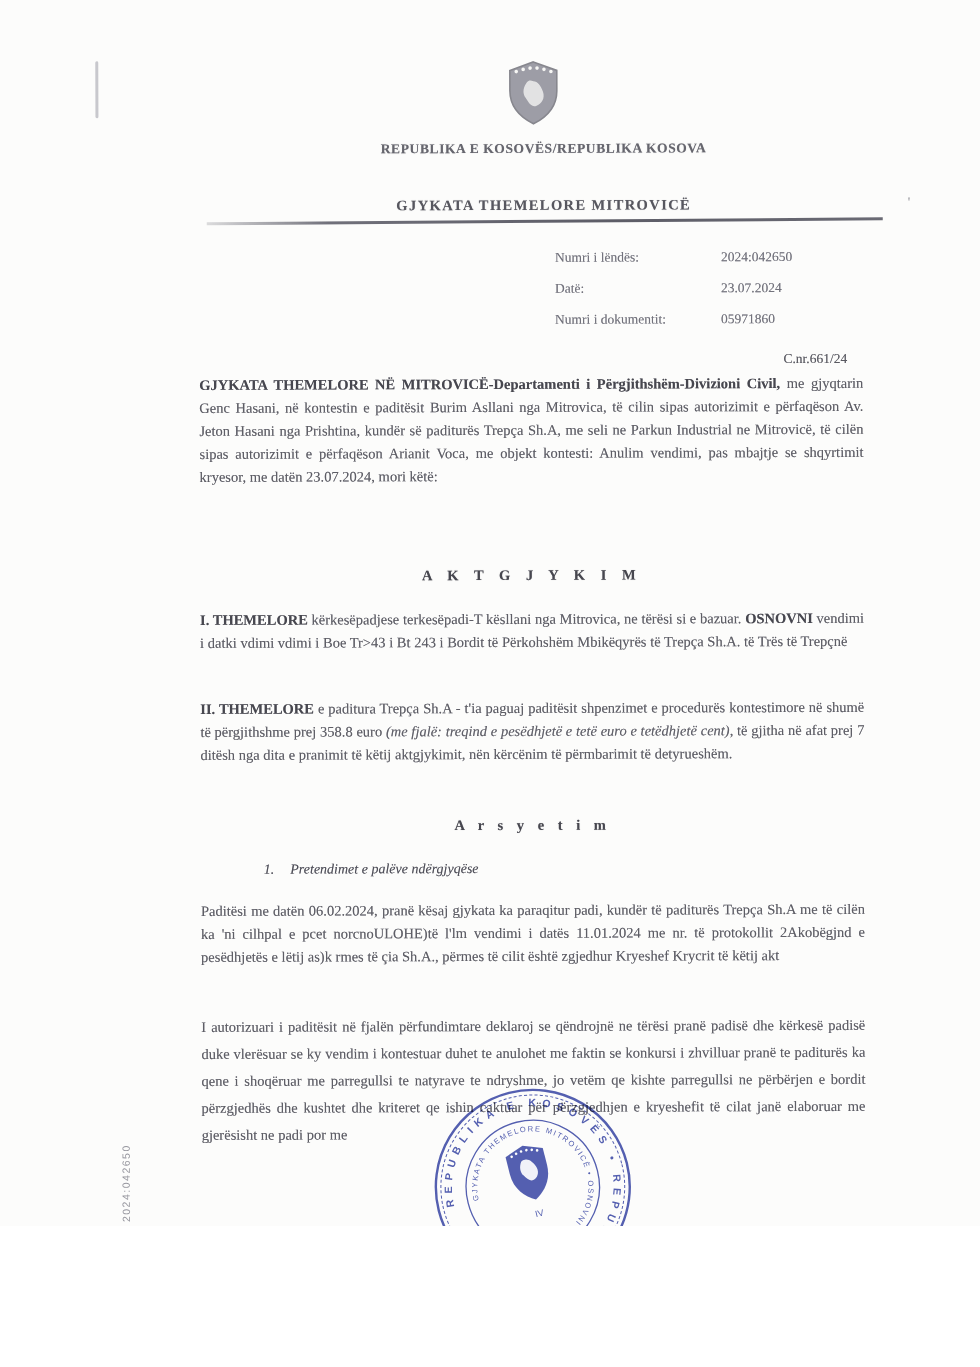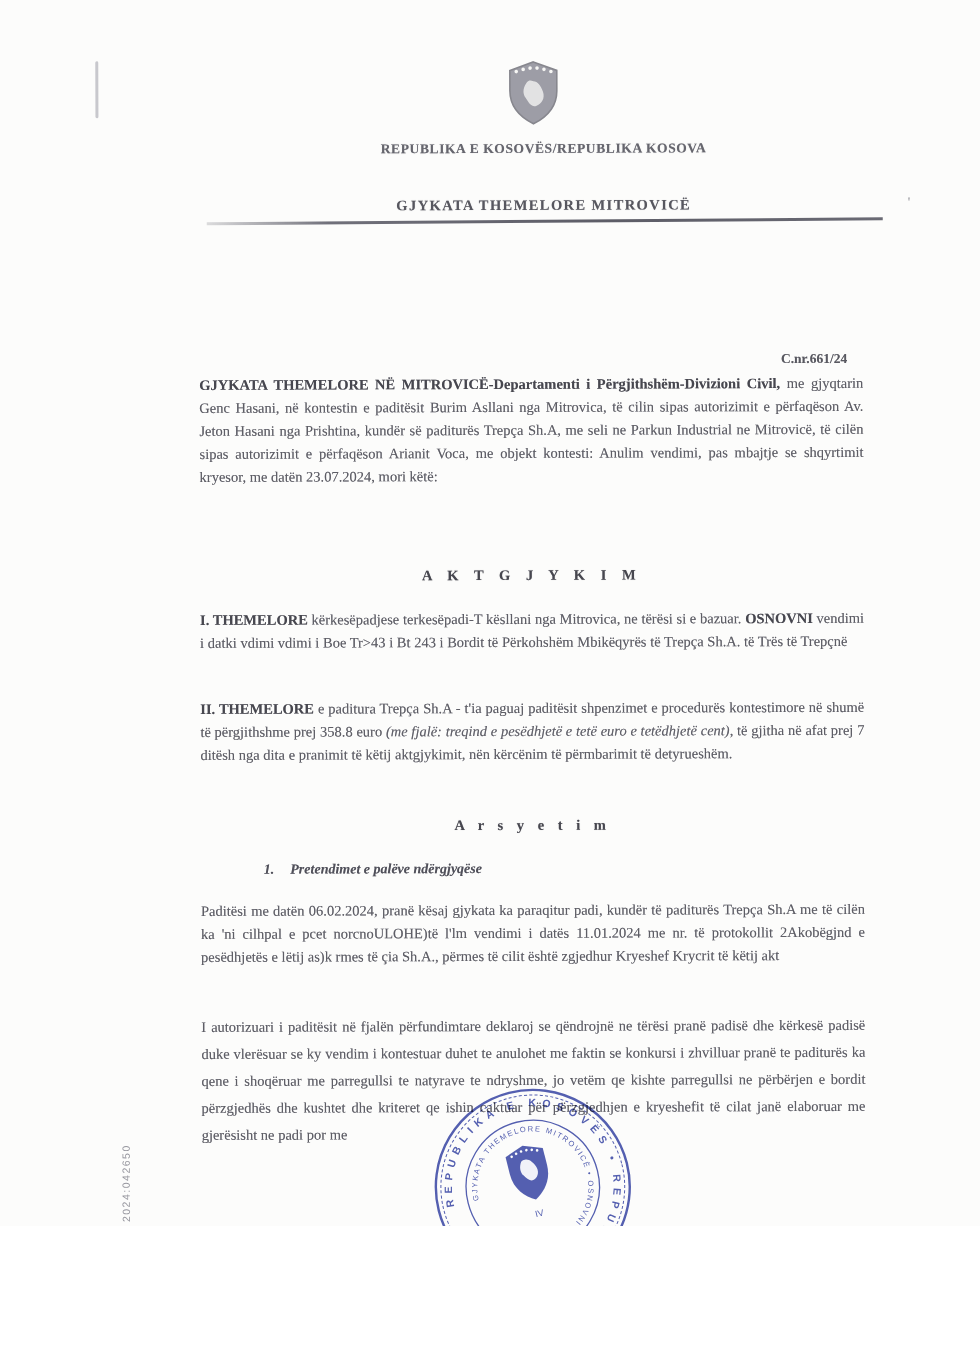--- a/index.html
+++ b/index.html
@@ -29,33 +29,33 @@
   }
   .header-rule{
     position:absolute;left:208px;top:220px;width:676px;height:3px;
     background:linear-gradient(to right, rgba(120,120,128,0.25), #70707a 18%, #5d5d67 60%, #6a6a74);
     transform:rotate(-0.25deg);
   }
   .corner-mark{position:absolute;left:909px;top:196px;font-size:14px;color:#8d8d95;}
   .case-table{position:absolute;left:556px;top:247px;font-size:13.5px;color:#72727c;text-shadow:0 0 0.6px rgba(110,110,120,0.5);}
   .case-row{display:flex;margin-bottom:10px;line-height:21px;}
   .case-label{width:166px;}
-  .case-ref{position:absolute;left:620px;top:352px;width:228px;text-align:right;font-size:13.5px;color:#595961;font-weight:bold;text-shadow:0 0 0.6px rgba(95,95,105,0.5);}
+  .case-ref{position:absolute;left:620px;top:352px;width:228px;text-align:right;font-size:13.5px;color:#595961;font-weight:normal;text-shadow:0 0 0.6px rgba(95,95,105,0.5);}
   .intro{top:373px;}
   .jheading,.aheading{
     position:absolute;left:200px;width:664px;text-align:center;margin:0;
     font-weight:bold;color:#47474f;font-size:14.5px;
     text-shadow:0 0 0.7px rgba(85,85,95,0.55);
   }
   .jheading{top:567px;letter-spacing:6px;}
   .ruling1{top:608px;}
   .ruling2{top:697px;}
   .ruling2 i{color:#62626b;}
   .aheading{top:817px;letter-spacing:5px;}
-  .sub{position:absolute;left:263px;top:861px;margin:0;font-size:14px;font-weight:bold;font-style:italic;color:#50505a;text-shadow:0 0 0.6px rgba(90,90,100,0.5);}
+  .sub{position:absolute;left:263px;top:861px;margin:0;font-size:14px;font-weight:normal;font-style:italic;color:#50505a;text-shadow:0 0 0.6px rgba(90,90,100,0.5);}
   .sub .num{margin-right:16px;}
   .para1{top:899px;}
   .para2{top:1013px;line-height:27px;}
   .stamp{
     position:absolute;left:430px;top:1086px;width:202px;height:202px;
     transform:rotate(-14deg);opacity:0.88;mix-blend-mode:multiply;
     font-family:"Liberation Sans",sans-serif;
   }
   .side-ref{
     position:absolute;left:68px;top:1176px;width:112px;text-align:center;
@@ -86,20 +86,34 @@
       <circle cx="40" cy="10" r="1.7" fill="#f5f5f3"></circle>
       <circle cx="46.5" cy="12" r="1.7" fill="#f5f5f3"></circle>
       <path d="M24 22 C21 26 19 32 23 37 C26 42 29 46 33 44 C38 42 41 37 39 31 C37 25 34 21 30 21 C27 20 25.5 20.5 24 22 Z" fill="#e6e6e6" opacity="0.92"></path>
     </svg>
 
     <div class="republic">REPUBLIKA E KOSOVËS/REPUBLIKA KOSOVA</div>
     <div class="court-title">GJYKATA THEMELORE MITROVICË</div>
     <div class="header-rule"></div>
     <div class="corner-mark">'</div>
 
+    <div class="case-table">
+      <div class="case-row">
+        <span class="case-label">Numri i lëndës:</span>
+        <span class="case-value">2024:042650</span>
+      </div>
+      <div class="case-row">
+        <span class="case-label">Datë:</span>
+        <span class="case-value">23.07.2024</span>
+      </div>
+      <div class="case-row">
+        <span class="case-label">Numri i dokumentit:</span>
+        <span class="case-value">05971860</span>
+      </div>
+    </div>
 
     <div class="case-ref">C.nr.661/24</div>
 
     <p class="body intro"><b>GJYKATA THEMELORE NË MITROVICË-Departamenti i Përgjithshëm-Divizioni Civil,</b>
       <span>me gjyqtarin Genc Hasani, në kontestin e paditësit Burim Asllani nga Mitrovica, të cilin sipas autorizimit e përfaqëson Av. Jeton Hasani nga Prishtina, kundër së paditurës Trepça Sh.A, me seli ne Parkun Industrial ne Mitrovicë, të cilën sipas autorizimit e përfaqëson Arianit Voca, me objekt kontesti: Anulim vendimi, pas mbajtje se shqyrtimit kryesor, me datën 23.07.2024, mori këtë:</span></p>
 
     <div class="jheading">A K T G J Y K I M</div>
 
     <p class="body ruling1"><b>I. THEMELORE</b>
       <span>kërkesëpadjese terkesëpadi-T kësllani nga Mitrovica, ne tërësi si e bazuar.</span>

